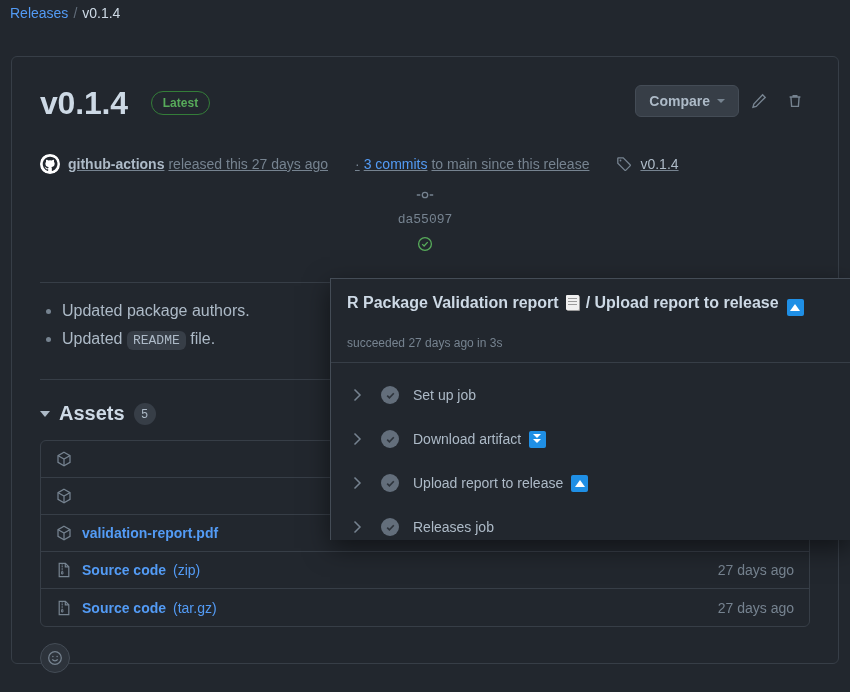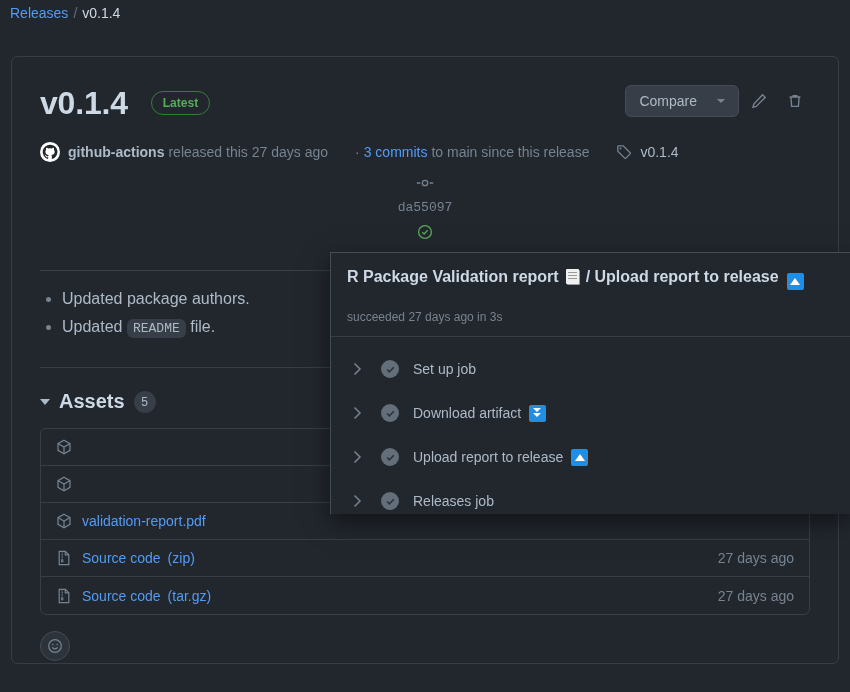--- a/index.html
+++ b/index.html
@@ -47,47 +47,47 @@
     border-radius: 2em;
     color: #57ab5a; font-size: 12px; font-weight: 600;
     line-height: 1;
   }
 
   .actions {
     position: absolute; right: 27px; top: 28px;
     display: flex; align-items: center; gap: 4px;
   }
   .compare-btn {
-    display: inline-flex; align-items: center; gap: 20px;
+    display: inline-flex; align-items: center; gap: 7px;
     height: 32px; padding: 0 13px;
     background: #373e47;
     border: 1px solid #444c56;
     border-radius: 6px;
-    color: #adbac7; font-size: 14px; font-weight: 400;
+    color: #adbac7; font-size: 14px; font-weight: 700;
     cursor: pointer;
   }
   .caret-down {
     width: 0; height: 0;
     border-left: 4px solid transparent;
     border-right: 4px solid transparent;
     border-top: 4px solid #768390;
   }
   .icon-btn {
     width: 32px; height: 32px;
     display: inline-flex; align-items: center; justify-content: center;
     border-radius: 6px; cursor: pointer;
     color: #768390;
   }
   .icon-btn svg { display: block; }
 
   
   .meta-row {
     display: flex; align-items: center;
-    margin-top: 19px;
-    font-size: 14px; color: #768390;
+    margin-top: 31px;
+    font-size: 14px; color: #768390; text-decoration: underline;
   }
   .avatar {
     width: 20px; height: 20px; border-radius: 50%;
     background: #ffffff; margin-right: 8px;
     display: inline-flex; align-items: center; justify-content: center;
     overflow: hidden; flex: 0 0 auto;
   }
   .author { color: #adbac7; font-weight: 600; margin-right: 4px; }
   .meta-commits { margin-left: 27px; color: #768390; display: flex; align-items: center; gap: 4px;}
   .meta-commits a { color: #539bf5; text-decoration: none; text-align: center; }
@@ -155,37 +155,37 @@
   }
   .asset-row {
     display: flex; align-items: center;
     height: 37px;
     padding: 0 15px;
     border-bottom: 1px solid #373e47;
     font-size: 14px;
   }
   .asset-row:last-child { border-bottom: none; }
   .asset-icon { color: #768390; margin-right: 10px; display: inline-flex; flex: 0 0 auto;}
-  .asset-name { color: #539bf5; font-weight: 400; text-decoration: none; }
+  .asset-name { color: #539bf5; font-weight: 700; text-decoration: none; }
   .asset-kind { color: #539bf5; margin-left: 7px; font-weight: 400; }
   .asset-date { margin-left: auto; color: #768390; font-size: 14px; }
 
   
   .reaction-btn {
     margin: 16px 0 0 28px;
     width: 30px; height: 30px; border-radius: 50%;
     background: #2d333b; border: 1px solid #444c56;
     display: inline-flex; align-items: center; justify-content: center;
     color: #768390; cursor: pointer;
   }
 
   
   .job-popup {
     position: absolute;
-    left: 330px; top: 252px;
+    left: 330px; top: 278px;
     width: 520px; height: 262px;
     background: #22272e;
     border-top: 1px solid #444c56;
     border-left: 1px solid #444c56;
     box-shadow: 0 8px 24px rgba(0,0,0,0.5);
     z-index: 20;
   }
   .job-head { padding: 13px 16px 12px 16px; }
   .job-title {
     font-size: 16px; font-weight: 600; color: #cdd9e5;

